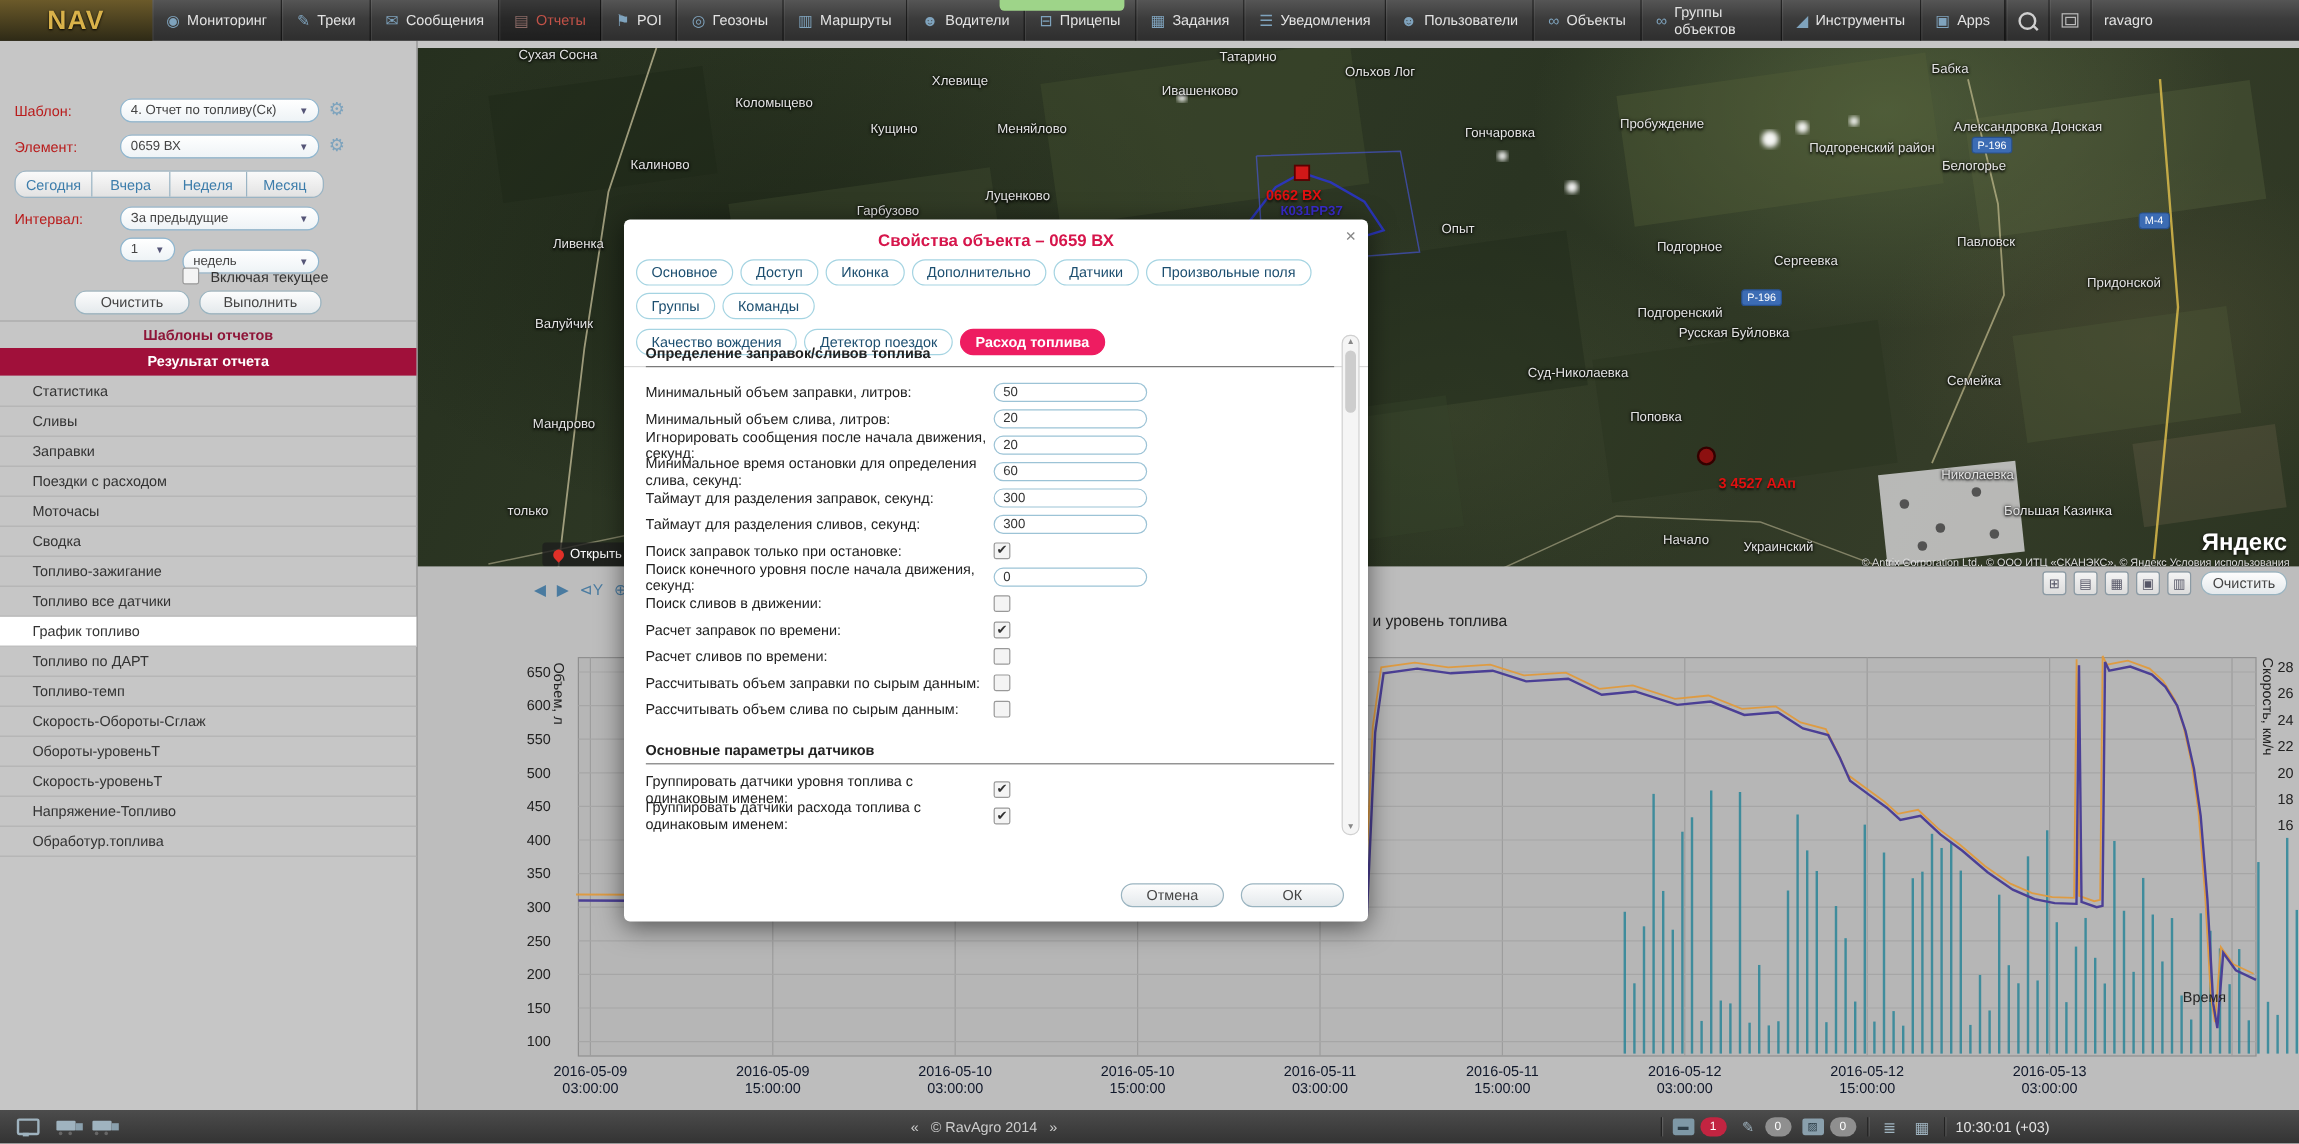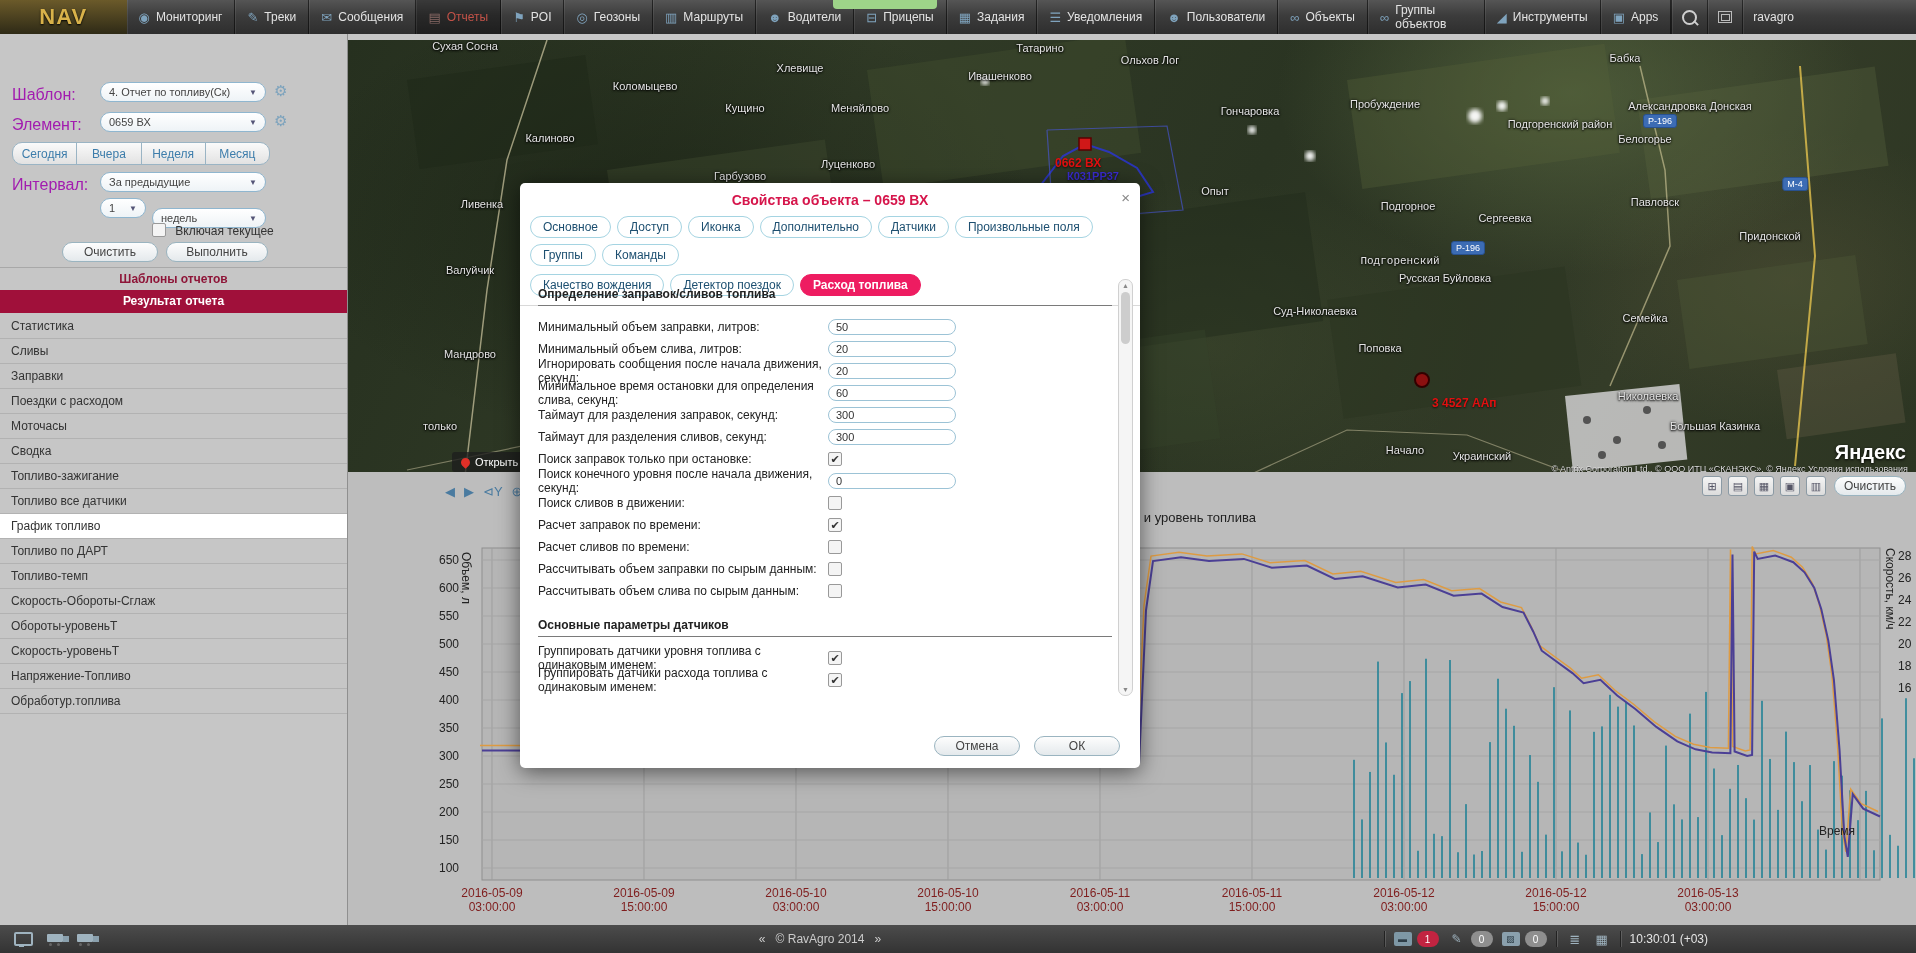--- a/index.html
+++ b/index.html
@@ -24,42 +24,42 @@
   .mag::after{content:"";position:absolute;width:6px;height:2px;background:#cfcfcf;
     transform:rotate(45deg);left:9px;top:10px;}
   .mini-restore{width:12px;height:10px;border:1px solid #bbb;position:relative;}
   .mini-restore::after{content:"";position:absolute;left:2px;top:2px;width:7px;height:5px;border:1px solid #bbb;}
   .user-name{padding:0 14px 0 10px;display:flex;align-items:center;margin-right:108px;}
   .green-pill{position:absolute;left:833px;top:0;width:104px;height:9px;background:#9ed489;
     border-radius:0 0 4px 4px;z-index:41;}
   
   .sidebar{position:absolute;left:0;top:34px;width:347px;height:891px;background:#c6c6c6;
     border-right:1px solid #8f8f8f;z-index:20;font-size:12px;color:#333;}
-  .sb-label{position:absolute;font-size:16px;color:#a21caf;}
+  .sb-label{position:absolute;font-size:12px;color:#b91c1c;}
   .pill{box-sizing:border-box;border:1px solid #8fb6cf;border-radius:10px;height:20px;
     background:linear-gradient(#fff,#eef3f6);display:flex;align-items:center;
     padding:0 8px;font-size:11px;color:#444;}
   .pill .arr{margin-left:auto;font-size:8px;color:#557;}
   .wrench{position:absolute;color:#7da3bd;font-size:15px;cursor:pointer;}
   .date-group{position:absolute;left:12px;top:108px;width:256px;height:21px;display:flex;
     border:1px solid #9ab4c4;border-radius:10px;overflow:hidden;background:linear-gradient(#fafafa,#e2e2e2);}
   .date-btn{flex:1;display:flex;align-items:center;justify-content:center;color:#3d7dab;
     border-right:1px solid #9ab4c4;cursor:pointer;}
   .date-btn:last-child{border-right:none;}
   .btn-pill{box-sizing:border-box;border:1px solid #9ab4c0;border-radius:10px;height:20px;
     background:linear-gradient(#fdfdfd,#e4e9ec);display:flex;align-items:center;justify-content:center;
     font-size:12px;color:#444;cursor:pointer;}
   .cb{display:inline-block;width:12px;height:12px;border:1px solid #999;background:#f4f4f4;
     border-radius:2px;vertical-align:-2px;font-size:11px;line-height:12px;text-align:center;color:#333;}
   .sb-head1{position:absolute;left:0;top:233px;width:100%;height:22px;line-height:22px;text-align:center;
     color:#8e1538;font-weight:bold;border-top:1px solid #a8a8a8;border-bottom:1px solid #a8a8a8;cursor:pointer;}
   .sb-head2{position:absolute;left:0;top:256px;width:100%;height:23px;line-height:23px;text-align:center;
     color:#fff;font-weight:bold;background:#a0103a;cursor:pointer;}
   .sb-list{position:absolute;left:0;top:280px;width:100%;}
-  .sb-item{height:24px;line-height:24px;padding-left:11px;border-bottom:1px solid #b2b2b2;cursor:pointer;}
+  .sb-item{height:24px;line-height:24px;padding-left:27px;border-bottom:1px solid #b2b2b2;cursor:pointer;}
   .sb-item.sel{background:#ffffff;}
   
   .map{position:absolute;left:347px;top:40px;width:1569px;height:438px;overflow:hidden;z-index:1;
     background:
       radial-gradient(420px 260px at 78% 12%, rgba(110,130,80,.45), rgba(0,0,0,0) 70%),
       radial-gradient(500px 300px at 20% 40%, rgba(20,28,16,.55), rgba(0,0,0,0) 75%),
       radial-gradient(380px 240px at 55% 70%, rgba(70,80,50,.4), rgba(0,0,0,0) 70%),
       radial-gradient(300px 200px at 92% 55%, rgba(95,90,60,.35), rgba(0,0,0,0) 75%),
       linear-gradient(115deg, #26301f 0%, #303a26 30%, #2a3422 55%, #343c28 80%, #2c3522 100%); text-align: center;}
   .map svg{position:absolute;left:0;top:0;}
@@ -85,21 +85,21 @@
     color:#4a7ba0;font-size:13px;}
   .ct-toolbar-left span{cursor:pointer;}
   .ct-toolbar-right{position:absolute;right:10px;top:4px;display:flex;gap:8px;align-items:center;}
   .ct-ico{width:18px;height:18px;border:1px solid #8b9aa4;border-radius:3px;background:linear-gradient(#f4f4f4,#dcdcdc);
     display:flex;align-items:center;justify-content:center;font-size:11px;color:#556;cursor:pointer;}
   .clear-btn{min-width:72px;}
   .chart-title{position:absolute;left:823px;top:38px;transform:translateX(-50%);font-size:13px;color:#222;}
   .yaxis-label{position:absolute;writing-mode:vertical-rl;font-size:12px;color:#222;}
   .ytick{position:absolute;font-size:12px;color:#222;transform:translateY(-50%);}
   .ytick.left{text-align:right;width:34px;}
-  .xtick{position:absolute;width:120px;text-align:center;font-size:12px;color:#7f1d1d;line-height:14px;
+  .xtick{position:absolute;width:120px;text-align:center;font-size:12px;color:#0f172a;line-height:14px;
     transform:translateX(-50%);}
   .time-label{position:absolute;left:1472px;top:352px;font-size:12px;color:#222;}
   
   .dialog{position:absolute;left:520px;top:183px;width:620px;height:585px;background:#fff;
     border-radius:5px;box-shadow:0 4px 22px rgba(0,0,0,.55);z-index:60;font-size:12px;color:#222;}
   .dlg-title{text-align:center;color:#d6154b;font-weight:bold;font-size:14px;padding-top:9px;}
   .dlg-close{position:absolute;right:10px;top:7px;color:#888;font-size:15px;cursor:pointer;line-height:1;}
   .tabs{display:flex;flex-wrap:wrap;gap:6px;padding:8px 10px 0 10px;}
   .tab{border:1px solid #a5d4e2;border-radius:12px;padding:3px 12px;color:#1d4f70;cursor:pointer;
     background:#fff;white-space:nowrap;}
@@ -341,21 +341,21 @@
       <div class="map-label" style="left: 1038px; top: 64px;">Пробуждение</div>
       <div class="map-label" style="left: 1213px; top: 84px;">Подгоренский район</div>
       <div class="map-label" style="left: 1278px; top: 18px;">Бабка</div>
       <div class="map-label" style="left: 1343px; top: 66px;">Александровка Донская</div>
       <div class="map-label" style="left: 1298px; top: 99px;">Белогорье</div>
       <div class="map-label" style="left: 868px; top: 151px;">Опыт</div>
       <div class="map-label" style="left: 1061px; top: 166px;">Подгорное</div>
       <div class="map-label" style="left: 1158px; top: 178px;">Сергеевка</div>
       <div class="map-label" style="left: 1308px; top: 162px;">Павловск</div>
       <div class="map-label" style="left: 1423px; top: 196px;">Придонской</div>
-      <div class="map-label" style="left: 1053px; top: 221px; font-family: Liberation Mono, monospace;">Подгоренский</div>
+      <div class="map-label" style="left: 1053px; top: 221px;">Подгоренский</div>
       <div class="map-label" style="left: 1098px; top: 238px;">Русская Буйловка</div>
       <div class="map-label" style="left: 968px; top: 271px;">Суд-Николаевка</div>
       <div class="map-label" style="left: 1298px; top: 278px;">Семейка</div>
       <div class="map-label" style="left: 1033px; top: 308px;">Поповка</div>
       <div class="map-label" style="left: 1301px; top: 356px;">Николаевка</div>
       <div class="map-label" style="left: 1368px; top: 386px;">Большая Казинка</div>
       <div class="map-label" style="left: 1058px; top: 410px;">Начало</div>
       <div class="map-label" style="left: 1135px; top: 416px;">Украинский</div>
       <div class="road-badge" style="left: 1313px; top: 81px;">Р-196</div>
       <div class="road-badge" style="left: 1121px; top: 208px;">Р-196</div>

